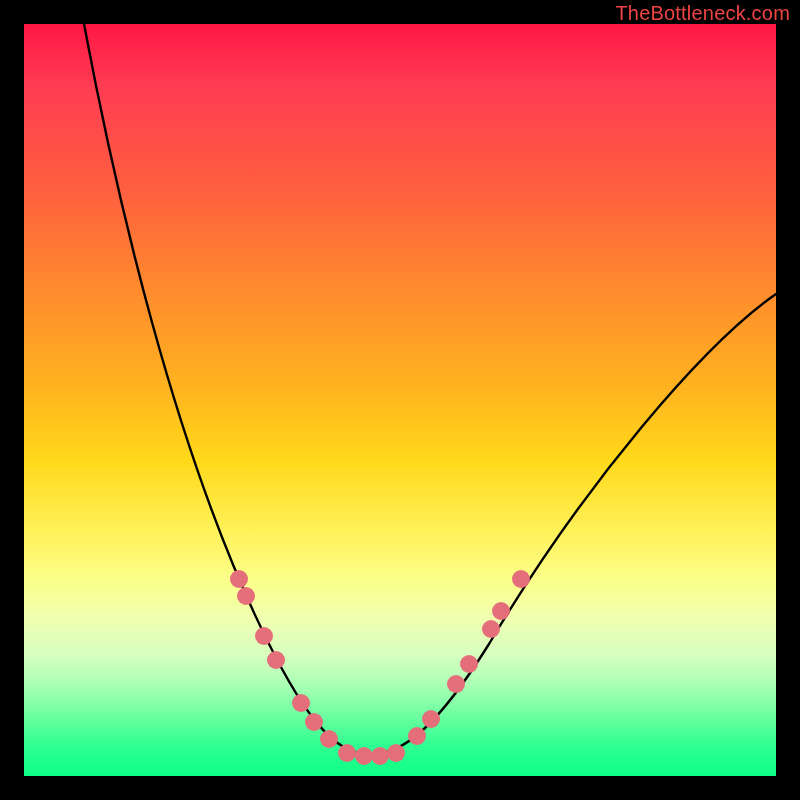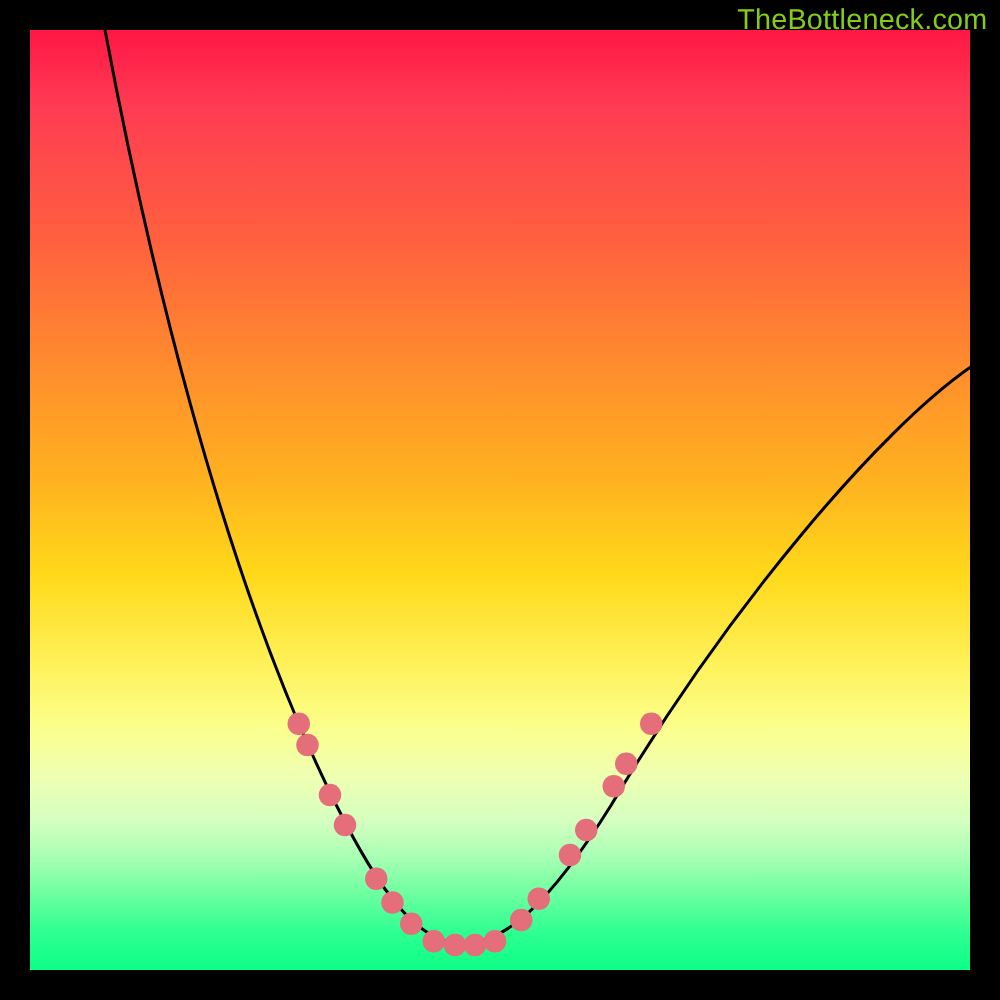--- a/index.html
+++ b/index.html
@@ -38,22 +38,22 @@
       #a8ffb4 88%,
       #6cffa0 92%,
       #2eff91 96%,
       #0dff85 100%
     );
   }
   .watermark {
     position: absolute;
     top: 2px;
     right: 10px;
-    color: #84cc16;
-    font-size: 23px;
+    color: #ef4444;
+    font-size: 20px;
     letter-spacing: 0.2px;
     font-weight: 500;
   }
   svg.curve {
     position: absolute;
     left: 0;
     top: 0;
     width: 752px;
     height: 752px;
     pointer-events: none;

